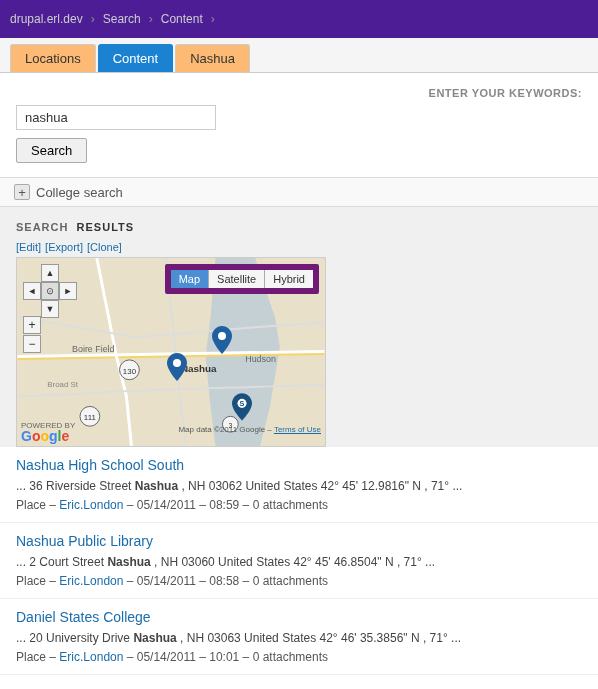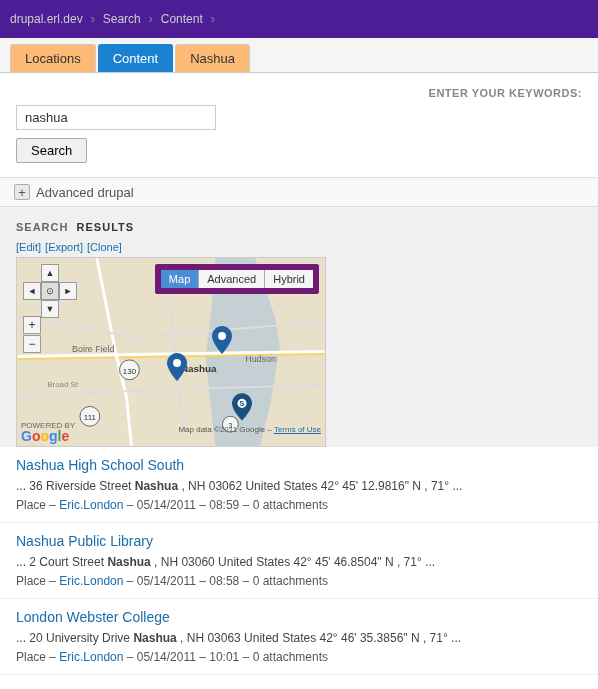--- a/index.html
+++ b/index.html
@@ -309,21 +309,21 @@
 </div>
 
 <div class="search-panel">
   <label>ENTER YOUR KEYWORDS:</label>
   <input type="text" value="nashua" style="">
   <button>Search</button>
 </div>
 
 <div class="advanced-search">
   <div class="plus-icon">+</div>
-  <span>Advanced drupal</span>
+  <span>College search</span>
 </div>
 
 <div class="results-section">
   <div class="results-header">
     <span>SEARCH</span>
     &nbsp;<span class="bold">RESULTS</span>
   </div>
 
   <div class="edit-bar">
     <a href="#">[Edit]</a>
@@ -375,21 +375,21 @@
       </div>
     </div>
 
     <div class="zoom-col">
       <div class="zoom-btn">+</div>
       <div class="zoom-btn">−</div>
     </div>
 
     <div class="map-type-buttons">
       <div class="map-type-btn active">Map</div>
-      <div class="map-type-btn">Advanced</div>
+      <div class="map-type-btn">Satellite</div>
       <div class="map-type-btn">Hybrid</div>
     </div>
 
     <div class="map-pin" style="position:absolute; left:195px; top:68px;">
       <svg viewBox="0 0 20 28" xmlns="http://www.w3.org/2000/svg">
         <path d="M10,0 C4.5,0 0,4.5 0,10 C0,17 10,28 10,28 C10,28 20,17 20,10 C20,4.5 15.5,0 10,0 Z" fill="#2060a0"></path>
         <circle cx="10" cy="10" r="4" fill="#fff"></circle>
       </svg>
     </div>
 
@@ -439,21 +439,21 @@
     <a class="result-title" href="#">Nashua Public Library</a>
     <div class="result-snippet">
       ... 2 Court Street <strong>Nashua</strong> , NH 03060 United States 42° 45' 46.8504" N , 71° ...
     </div>
     <div class="result-meta">
       Place – <a href="#">Eric.London</a> – 05/14/2011 – 08:58 – 0 attachments
     </div>
   </div>
 
   <div class="result-item">
-    <a class="result-title" href="#">London Webster College</a>
+    <a class="result-title" href="#">Daniel States College</a>
     <div class="result-snippet">
       ... 20 University Drive <strong>Nashua</strong> , NH 03063 United States 42° 46' 35.3856" N , 71° ...
     </div>
     <div class="result-meta">
       Place – <a href="#">Eric.London</a> – 05/14/2011 – 10:01 – 0 attachments
     </div>
   </div>
 
 </div>
 

